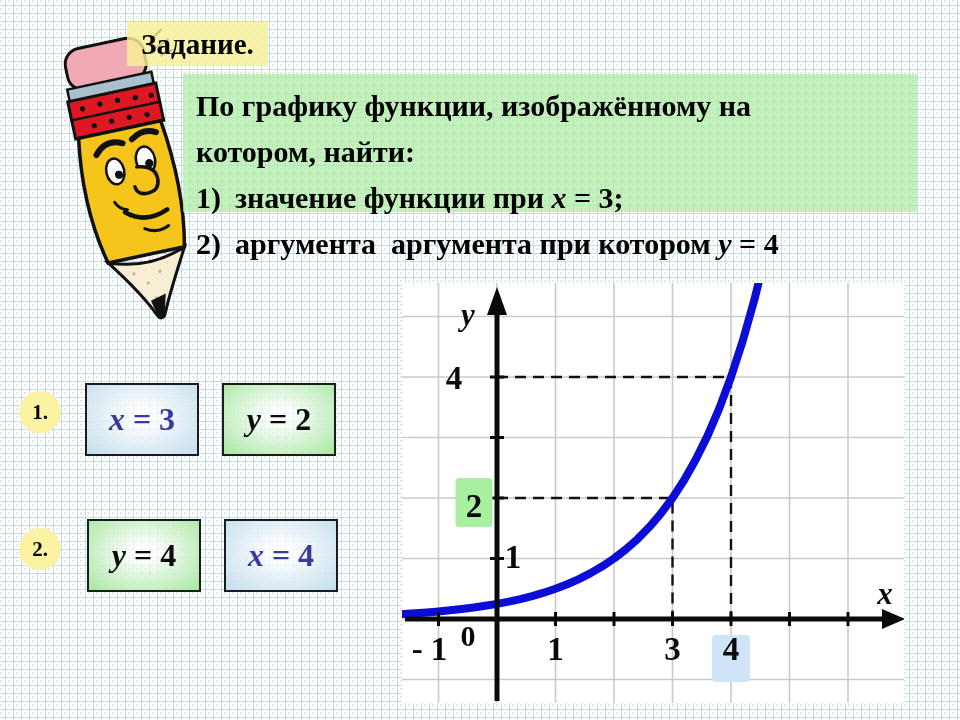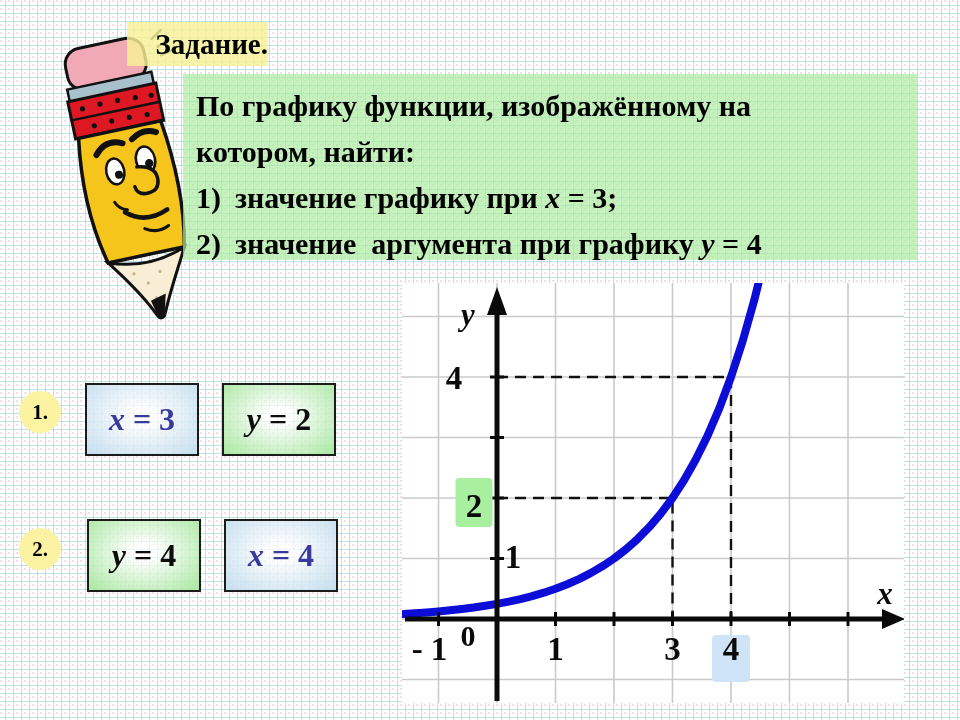--- a/index.html
+++ b/index.html
@@ -11,25 +11,25 @@
       linear-gradient(to right, rgba(130,195,215,0.50) 1px, transparent 1px),
       linear-gradient(to bottom, rgba(130,195,215,0.50) 1px, transparent 1px);
     background-size:8px 8px,8px 8px,8px 8px;
     background-position:5px 5px,5px 5px,5px 5px;
     font-family:"Liberation Serif","DejaVu Serif",serif;
     color:#000;
   }
   .title-box{
     position:absolute;left:127px;top:22px;width:141px;height:44px;
     background:rgba(248,242,150,0.82);
-    display:flex;align-items:center;justify-content:flex-end;
+    display:flex;align-items:center;justify-content:center;
     font-size:29px;font-weight:bold;
   }
   .task-panel{
-    position:absolute;left:183px;top:74px;width:734px;height:186px;
+    position:absolute;left:183px;top:74px;width:734px;height:138px;
     background:rgba(172,235,160,0.70);
     padding:9px 0 0 13px;box-sizing:border-box;
     font-size:30px;font-weight:bold;line-height:46px;
   }
   .task-line{white-space:pre-wrap;}
   .task-item .num{display:inline-block;margin-right:14px;}
   .var{font-style:italic;}
   .num-circle{
     position:absolute;width:42px;height:42px;border-radius:50%;
     background:#fbf3a2;display:flex;align-items:center;justify-content:center;
@@ -101,22 +101,22 @@
     </g>
   </svg>
 
   <div class="title-box">
     <span>Задание.</span>
   </div>
 
   <div class="task-panel">
     <div class="task-line">По графику функции, изображённому на</div>
     <div class="task-line">котором, найти:</div>
-    <div class="task-line task-item"><span class="num">1)</span><span>значение графику при </span><span class="var">x</span><span> = 3;</span></div>
-    <div class="task-line task-item"><span class="num">2)</span><span>значение  аргумента при графику </span><span class="var">y</span><span> = 4</span></div>
+    <div class="task-line task-item"><span class="num">1)</span><span>значение функции при </span><span class="var">x</span><span> = 3;</span></div>
+    <div class="task-line task-item"><span class="num">2)</span><span>аргумента  аргумента при котором </span><span class="var">y</span><span> = 4</span></div>
   </div>
 
   <div class="num-circle" style="left:19px;top:391px;">
     <span>1.</span>
   </div>
   <div class="ans-box ans-blue" style="left:85px;top:383px;"><span class="var">x</span><span> = 3</span></div>
   <div class="ans-box ans-green" style="left:222px;top:383px;"><span class="var">y</span><span> = 2</span></div>
 
   <div class="num-circle" style="left:19px;top:528px;">
     <span>2.</span>

